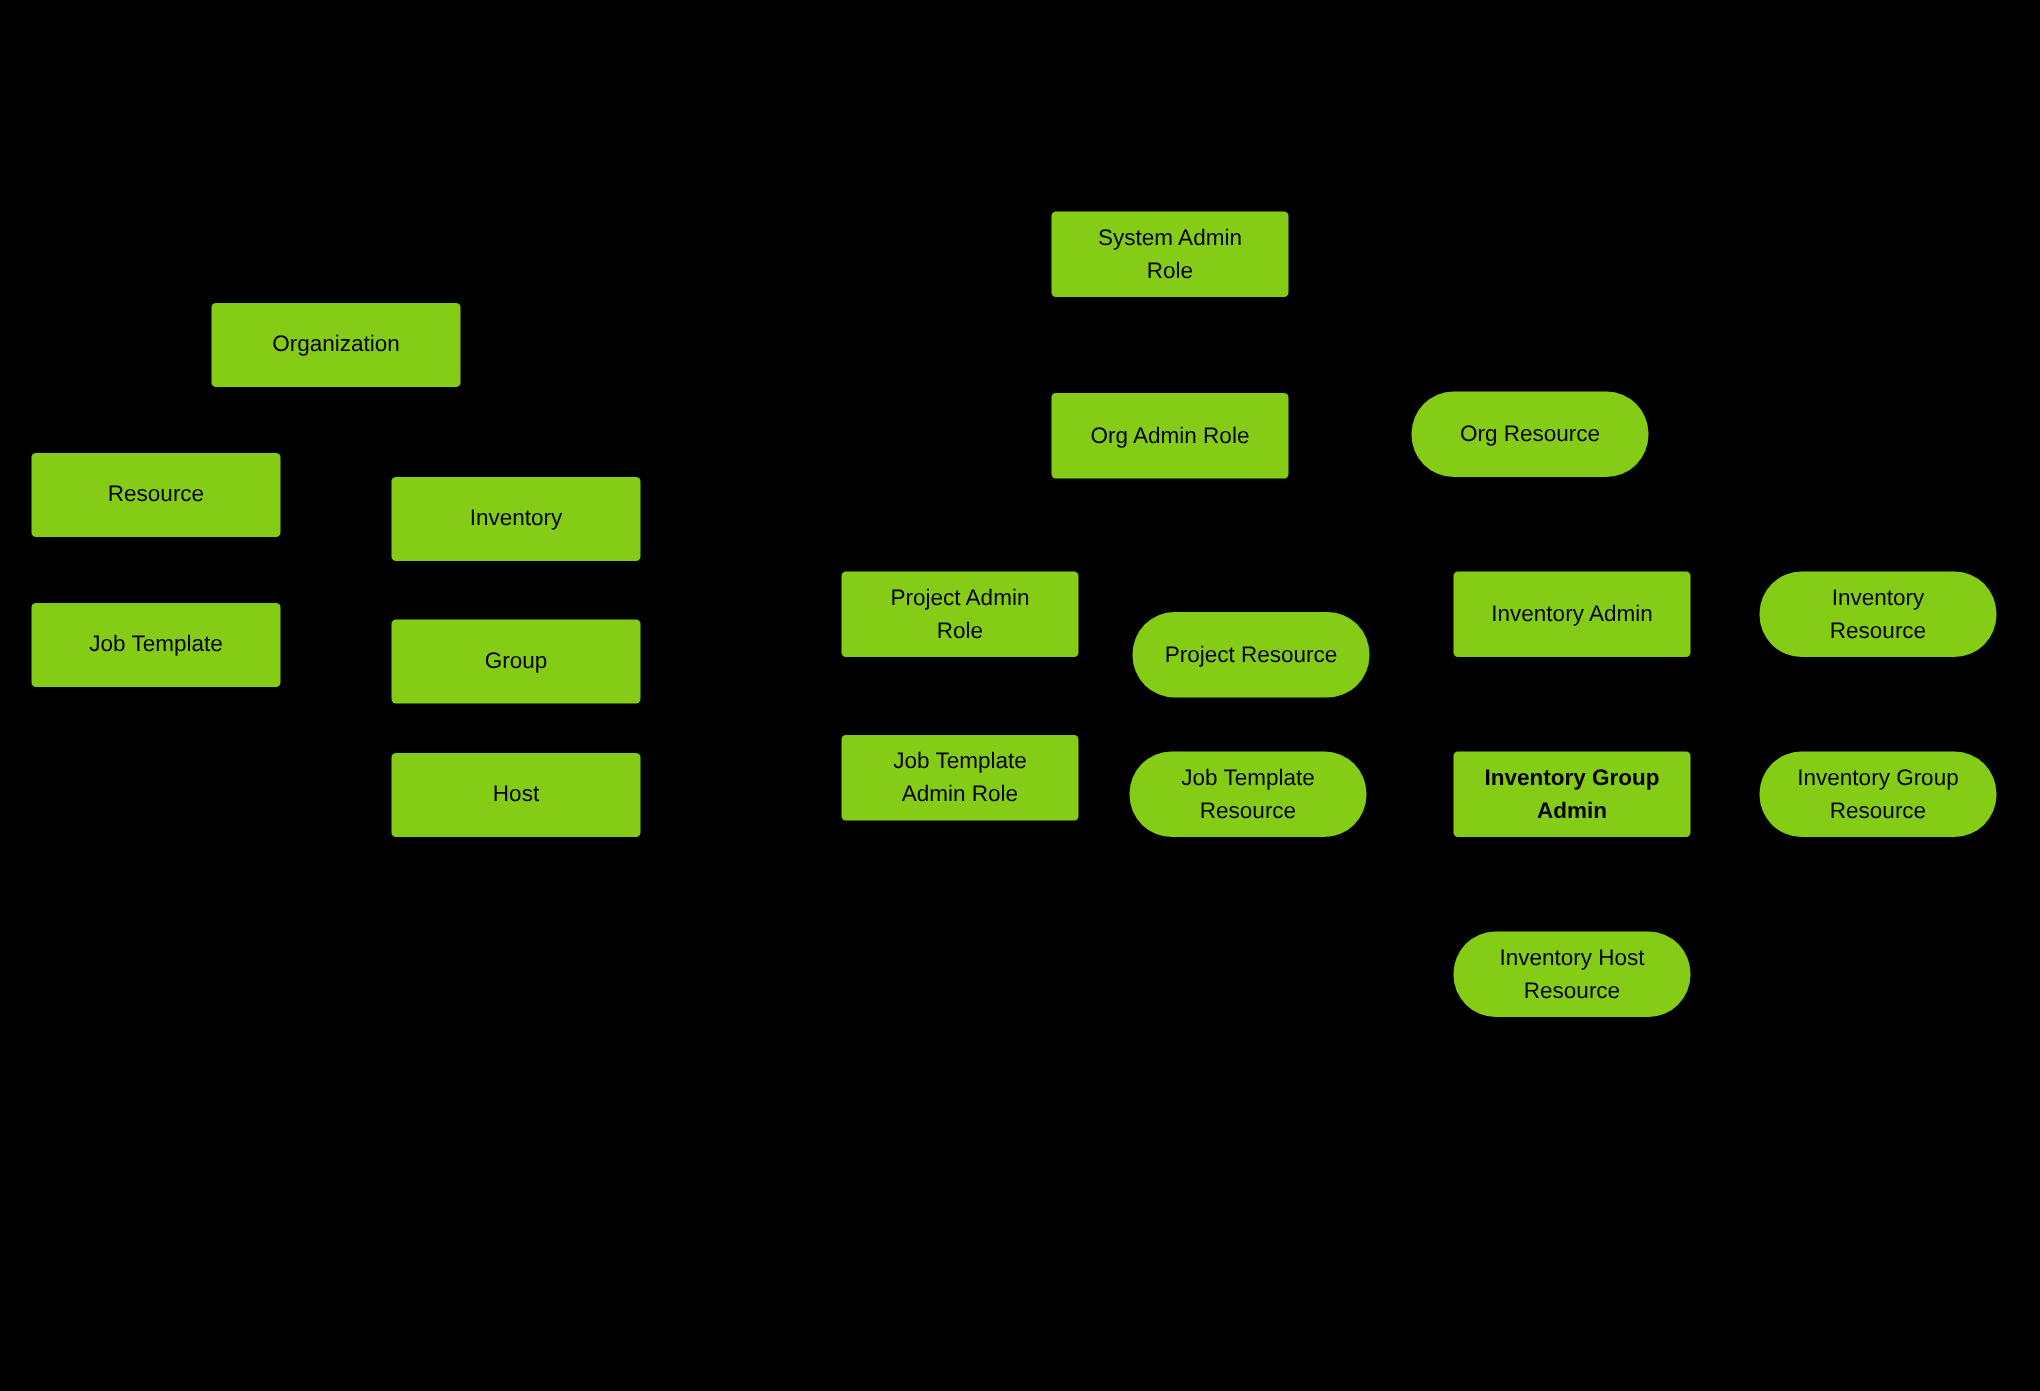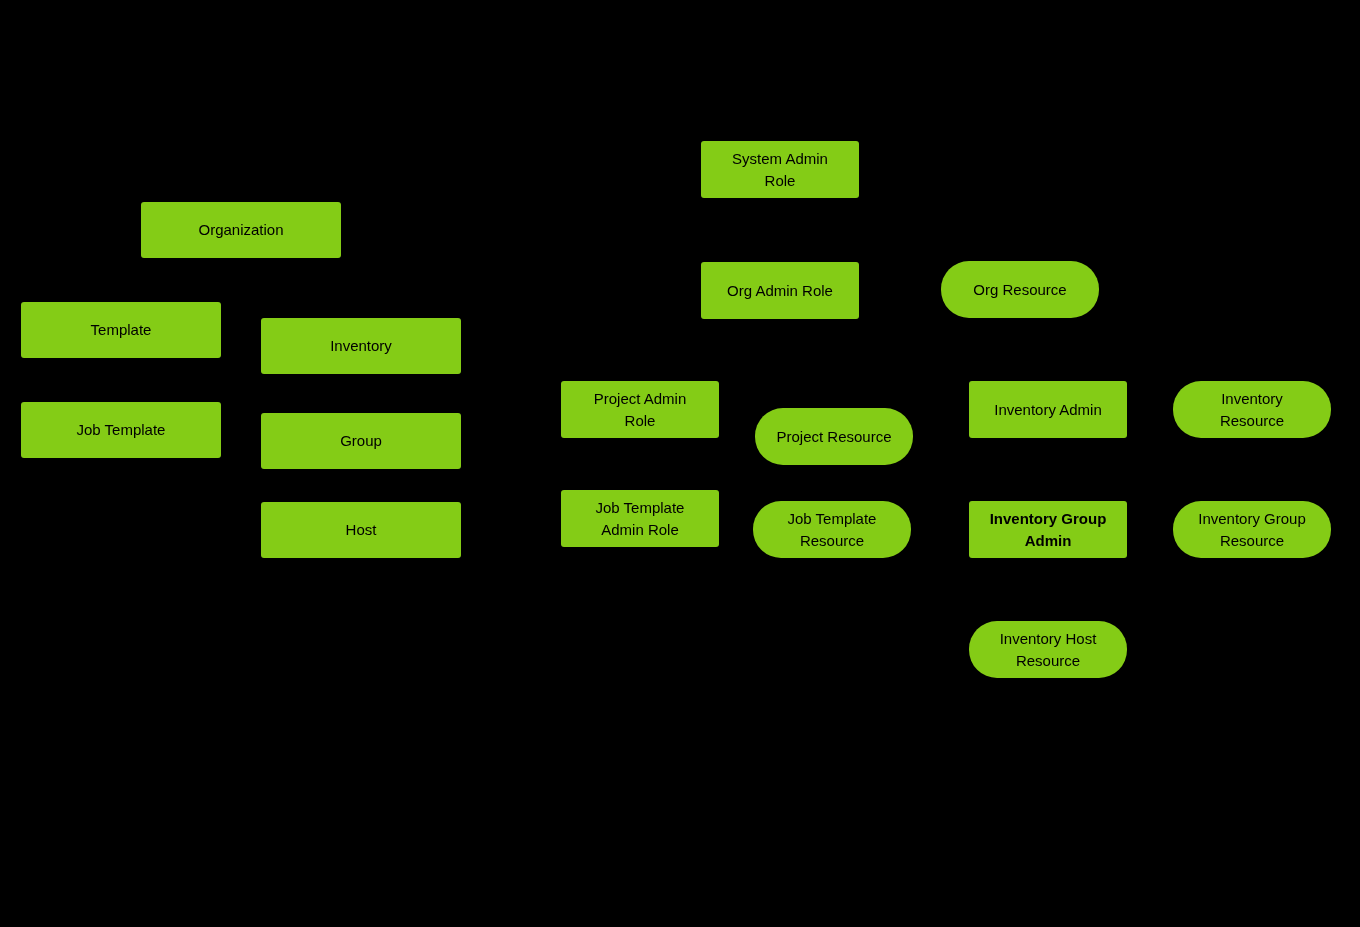--- a/index.html
+++ b/index.html
@@ -31,37 +31,37 @@
     box-sizing: border-box;
     padding: 4px 20px;
   }
   .rect {
     border-radius: 3px;
   }
   .pill {
     border-radius: 28px;
   }
   .wide {
-    width: 200px;
+    width: 166px;
     height: 56px;
     text-align: center;
   }
   .std {
     width: 158px;
     height: 57px;
   }
 </style>
 </head>
 <body>
 
 <div class="canvas">
 
   <div class="node rect wide" style="left:141px; top:202px;">Organization</div>
 
-  <div class="node rect wide" style="left:21px; top:302px;">Template</div>
+  <div class="node rect wide" style="left:21px; top:302px;">Resource</div>
 
   <div class="node rect wide" style="left:261px; top:302px;margin-top:16px;">Inventory</div>
 
   <div class="node rect wide" style="left:21px; top:402px;">Job Template</div>
 
   <div class="node rect wide" style="left:261px; top:402px;margin-top:11px;">Group</div>
 
   <div class="node rect wide" style="left:261px; top:502px;">Host</div>
 
   <div class="node rect std" style="left:701px; top:141px;">System Admin Role</div>

